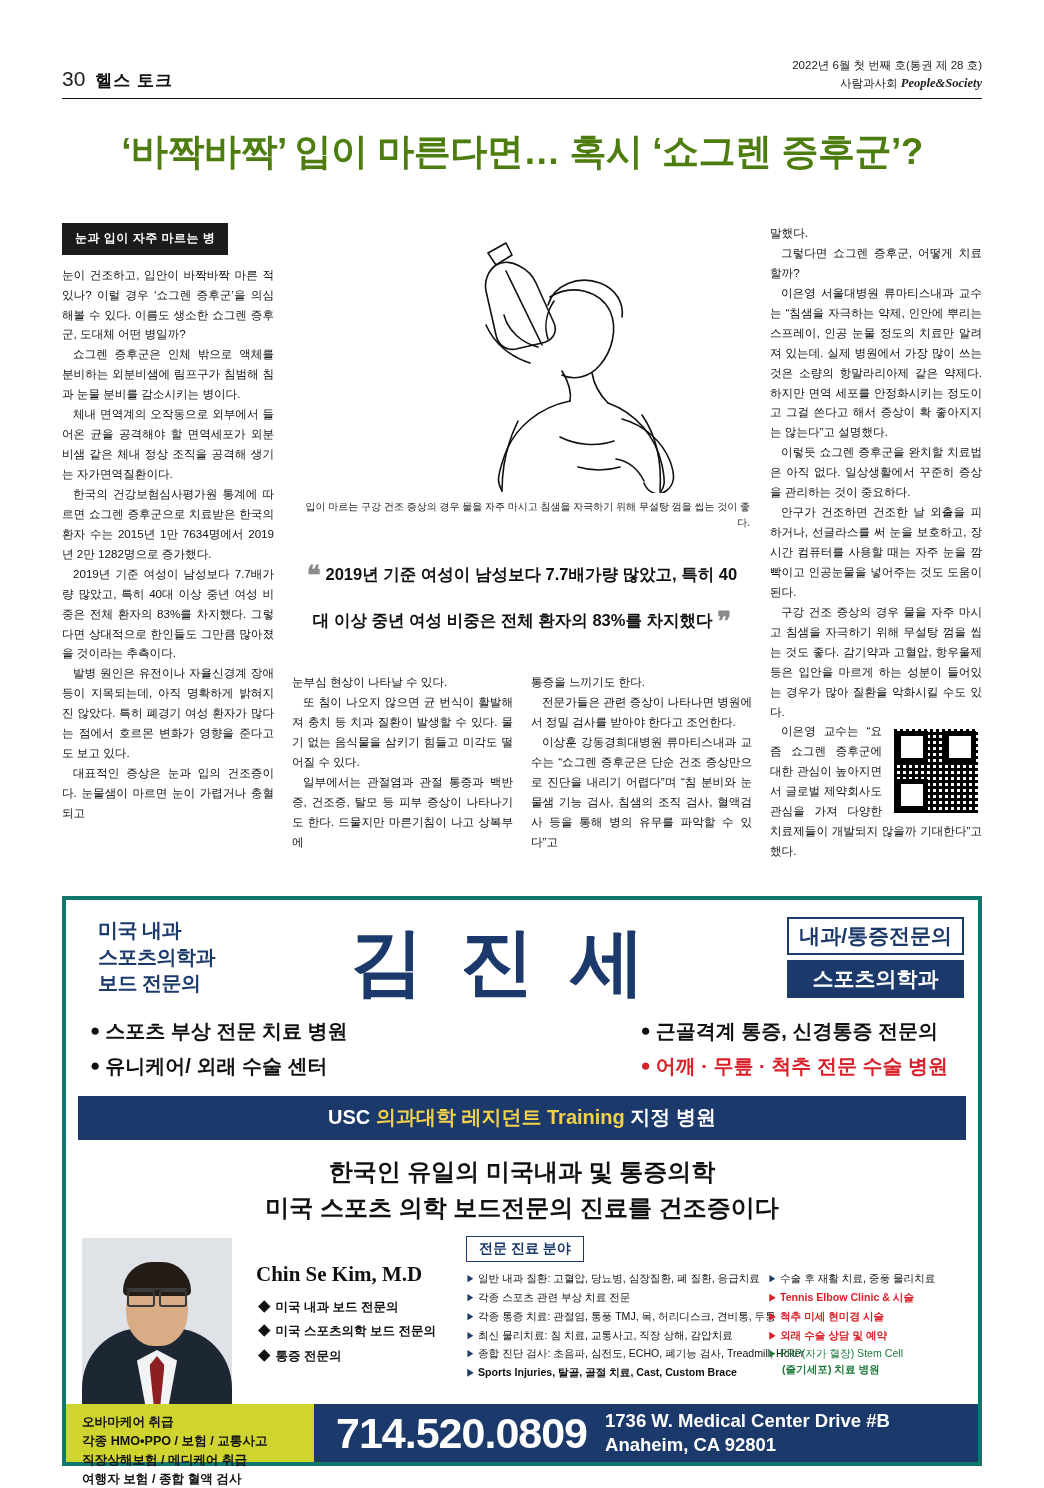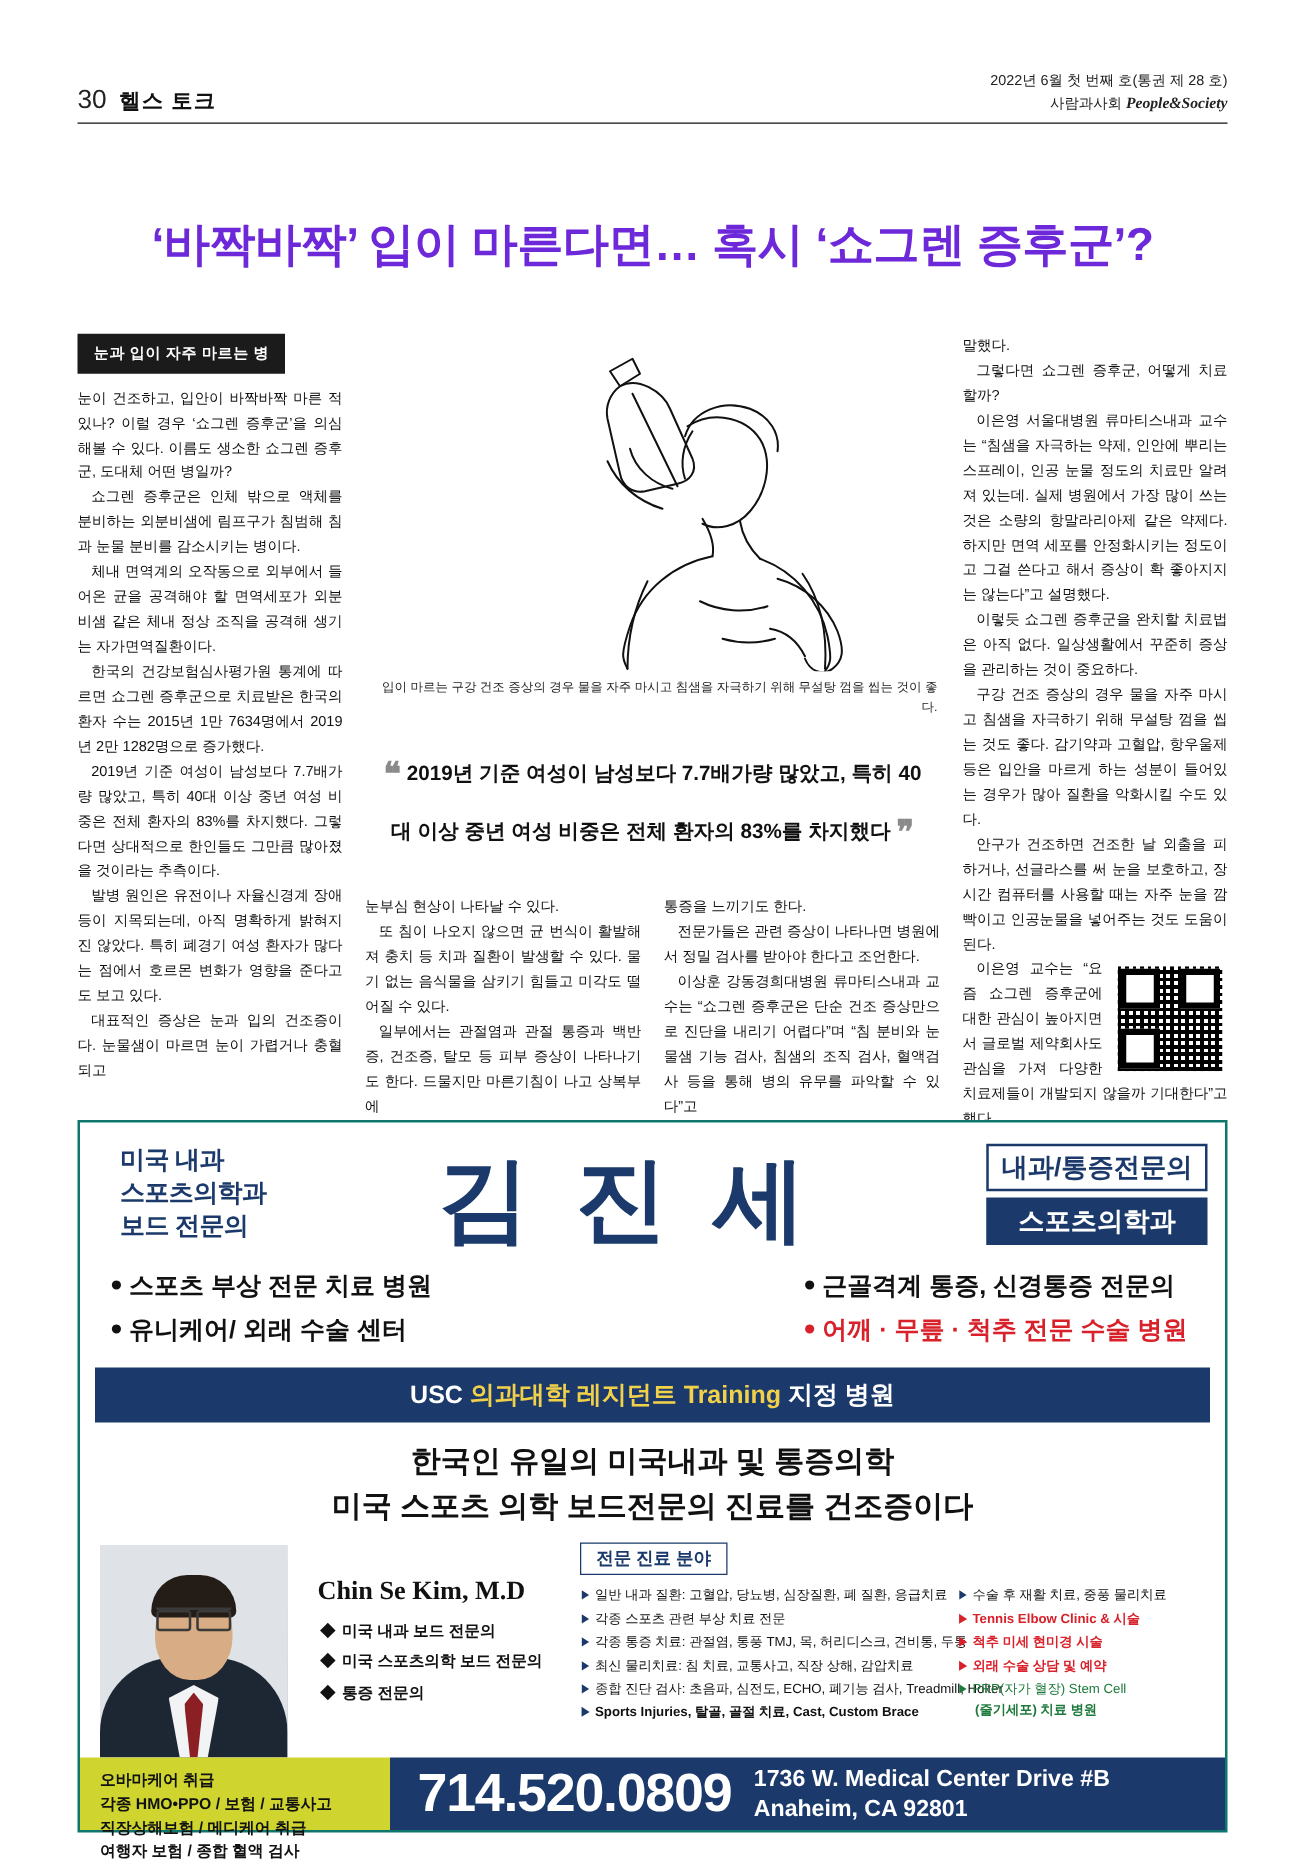--- a/index.html
+++ b/index.html
@@ -69,22 +69,22 @@
     font-weight: bold;
     font-size: 12.5px;
   }
 
   
   .headline {
     text-align: center;
     font-size: 37px;
     font-weight: bold;
     letter-spacing: -0.5px;
-    margin-top: 72px;
-    color: #6d28d9;
+    margin-top: 28px;
+    color: #4d7c0f;
   }
 
   
   .article {
     margin-top: 46px;
     display: flex;
     gap: 18px;
     height: 600px;
   }
   .col {
@@ -182,21 +182,21 @@
     background: #fff;
   }
 
   
   .ad {
     position: absolute;
     left: 62px;
     top: 852px;
     width: 920px;
     height: 570px;
-    border: 2px solid #0f766e;
+    border: 4px solid #0f766e;
     box-sizing: border-box;
     background: #fff;
   }
   .ad-top {
     display: flex;
     align-items: stretch;
     height: 108px;
     padding: 10px 14px 4px 14px;
     box-sizing: border-box;
   }
@@ -534,22 +534,22 @@
           <p>이상훈 강동경희대병원 류마티스내과 교수는 “쇼그렌 증후군은 단순 건조 증상만으로 진단을 내리기 어렵다”며 “침 분비와 눈물샘 기능 검사, 침샘의 조직 검사, 혈액검사 등을 통해 병의 유무를 파악할 수 있다”고</p>
         </div>
       </div>
     </div>
 
     <div class="col">
       <p class="first">말했다.</p>
       <p>그렇다면 쇼그렌 증후군, 어떻게 치료할까?</p>
       <p>이은영 서울대병원 류마티스내과 교수는 “침샘을 자극하는 약제, 인안에 뿌리는 스프레이, 인공 눈물 정도의 치료만 알려져 있는데. 실제 병원에서 가장 많이 쓰는 것은 소량의 항말라리아제 같은 약제다. 하지만 면역 세포를 안정화시키는 정도이고 그걸 쓴다고 해서 증상이 확 좋아지지는 않는다”고 설명했다.</p>
       <p>이렇듯 쇼그렌 증후군을 완치할 치료법은 아직 없다. 일상생활에서 꾸준히 증상을 관리하는 것이 중요하다.</p>
+      <p>안구가 건조하면 건조한 날 외출을 피하거나, 선글라스를 써 눈을 보호하고, 장시간 컴퓨터를 사용할 때는 자주 눈을 깜빡이고 인공눈물을 넣어주는 것도 도움이 된다.</p>
       <p>구강 건조 증상의 경우 물을 자주 마시고 침샘을 자극하기 위해 무설탕 껌을 씹는 것도 좋다. 감기약과 고혈압, 항우울제 등은 입안을 마르게 하는 성분이 들어있는 경우가 많아 질환을 악화시킬 수도 있다.</p>
-      <p>안구가 건조하면 건조한 날 외출을 피하거나, 선글라스를 써 눈을 보호하고, 장시간 컴퓨터를 사용할 때는 자주 눈을 깜빡이고 인공눈물을 넣어주는 것도 도움이 된다.</p>
       <div class="qr">
           <span class="qr-inner"></span>
         </div>
       <p>이은영 교수는 “요즘 쇼그렌 증후군에 대한 관심이 높아지면서 글로벌 제약회사도 관심을 가져 다양한 치료제들이 개발되지 않을까 기대한다”고 했다.</p>
     </div>
   </div>
 
   <div class="ad">
 
     <div class="ad-top">

